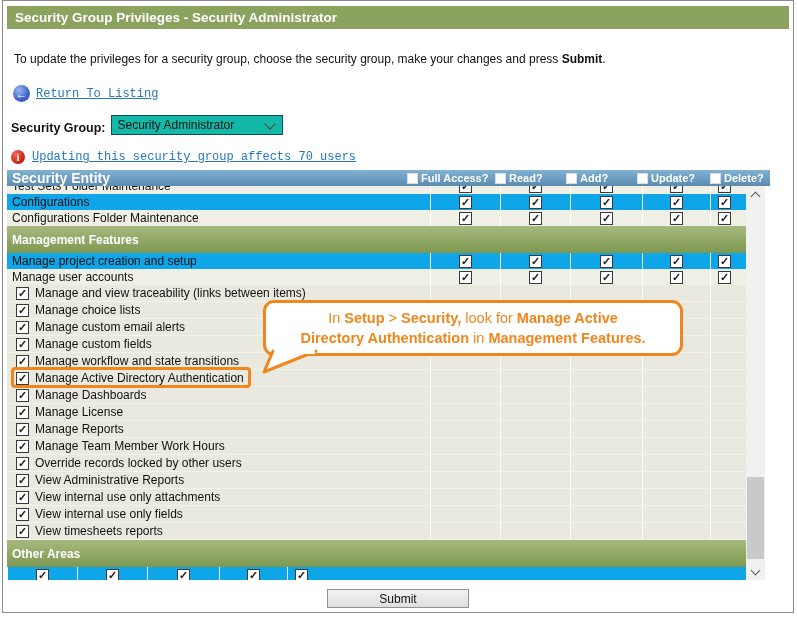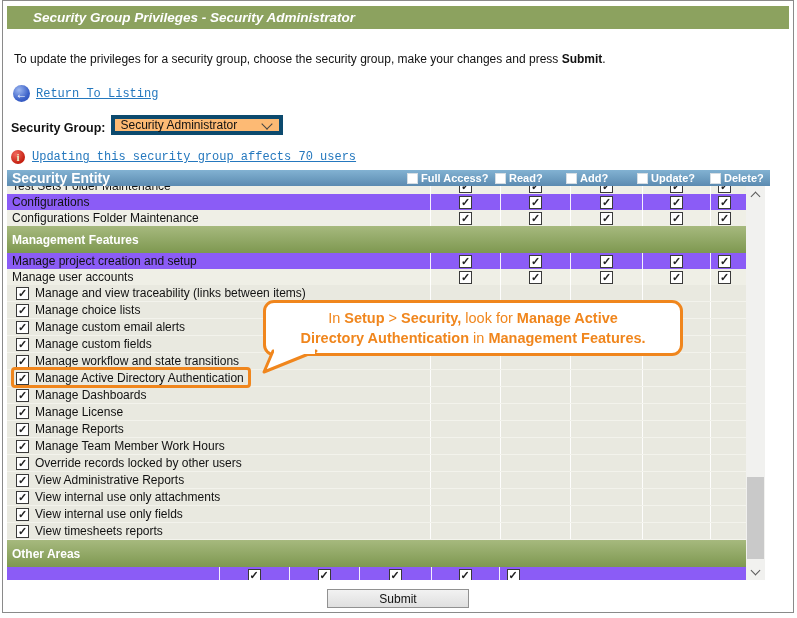--- a/index.html
+++ b/index.html
@@ -1,39 +1,39 @@
 <!DOCTYPE html>
 <html style="--title-green: #8CA25F; --section-green-top: #A6B97E; --section-green-bottom: #7E9850; --header-blue-top: #82B2D2; --header-blue-bottom: #5C8BB1; --link-blue: #2578BE; --callout-orange: #F0861D;"><head>
 <meta charset="utf-8">
 <style>
   html,body{margin:0;padding:0;background:#fff;}
   body{width:797px;height:618px;position:relative;font-family:"Liberation Sans",sans-serif;overflow:hidden;}
   .frame{position:absolute;left:2px;top:0;right:3px;bottom:5px;border:1px solid #8a8a8a;background:#fff;}
 
   
   .titlebar{position:absolute;left:4px;right:4px;top:5px;height:23px;background:var(--title-green,#8CA25F);
-    display:flex;align-items:center;padding-left:26px;box-sizing:border-box;font-style:italic;}
+    display:flex;align-items:center;padding-left:8px;box-sizing:border-box;}
   .titlebar span{color:#fff;font-weight:bold;font-size:13.5px;}
 
   
   .intro{position:absolute;left:11px;top:51px;right:20px;font-size:12px;color:#111;}
   .intro span{white-space:pre-wrap;}
   .intro .b{font-weight:bold;}
 
   
   .return-row{position:absolute;left:10px;top:84px;display:flex;align-items:center;gap:6px;}
   .return-icon{width:17px;height:17px;border-radius:50%;flex:none;
     background:radial-gradient(circle at 35% 30%,#9db7f0,#3c62c9 60%,#2748b0);
     color:#fff;font-size:12px;font-weight:bold;display:flex;align-items:center;justify-content:center;line-height:1;}
   a.lnk{color:var(--link-blue,#2578BE);text-decoration:underline;font-size:12px;cursor:pointer;font-family:Liberation Mono, monospace;}
 
   
   .group-row{position:absolute;left:8px;top:114px;display:flex;align-items:flex-end;gap:6px;}
   .group-label{font-weight:bold;font-size:12.5px;color:#111;}
-  .select-box{width:172px;height:20px;border:4px solid #0c4a6e;background:#fdba74;display:flex;align-items:center;
+  .select-box{width:172px;height:20px;border:1px solid #0c4a6e;background:#14b8a6;display:flex;align-items:center;
     padding-left:5px;box-sizing:border-box;font-size:12px;color:#111;cursor:default;}
   .select-box .sel-text{flex:1;}
   .chev-down{width:7px;height:7px;border-left:1.5px solid #444;border-bottom:1.5px solid #444;
     transform:rotate(-45deg);margin-right:8px;margin-top:-3px;}
 
   
   .info-row{position:absolute;left:8px;top:149px;display:flex;align-items:center;gap:7px;}
   .info-icon{width:14px;height:14px;border-radius:50%;flex:none;
     background:radial-gradient(circle at 35% 30%,#f26a5e,#c41f10 70%);
     color:#e9f6c9;font-size:11px;font-weight:bold;font-family:"Liberation Serif",serif;
@@ -47,21 +47,21 @@
   .hc0{width:88px}.hc1{width:71px}.hc2{width:71px}.hc3{width:73px}.hc4{width:60px}
   .hcb{width:11px;height:11px;background:#fff;border:1px solid #d6dee4;box-sizing:border-box;flex:none;cursor:pointer;}
   .hlabel{color:#fff;font-weight:bold;font-size:11px;margin-left:3px;white-space:nowrap;}
 
   
   .tbody{position:absolute;left:4px;top:185px;width:758px;height:394px;display:flex;background:#fff;overflow:hidden;}
   .rows{width:739px;flex:none;}
   .row{display:flex;align-items:center;box-sizing:border-box;}
   .item-row{height:16px;}
   .alt0{background:#EFEFE6;}
-  .alt1{background:#8b5cf6;justify-content:center;}
+  .alt1{background:#0ea5e9;}
   .item-label{flex:none;width:423px;padding-left:5px;box-sizing:border-box;font-size:12px;color:#111;
     white-space:nowrap;overflow:hidden;}
   .cols{display:flex;flex:none;height:100%;}
   .cell{flex:none;display:flex;align-items:center;justify-content:center;height:100%;
     border-left:1px solid rgba(255,255,255,.9);box-sizing:border-box;}
   .c0{width:70px}.c1{width:70px}.c2{width:72px}.c3{width:68px}
   .c4{width:36px;justify-content:flex-start;padding-left:7px;}
   .cb{width:13px;height:13px;background:#fff;border:1px solid #393939;box-sizing:border-box;flex:none;
     display:flex;align-items:center;justify-content:center;font-size:11px;font-weight:bold;color:#222;
     line-height:1;cursor:pointer;}

